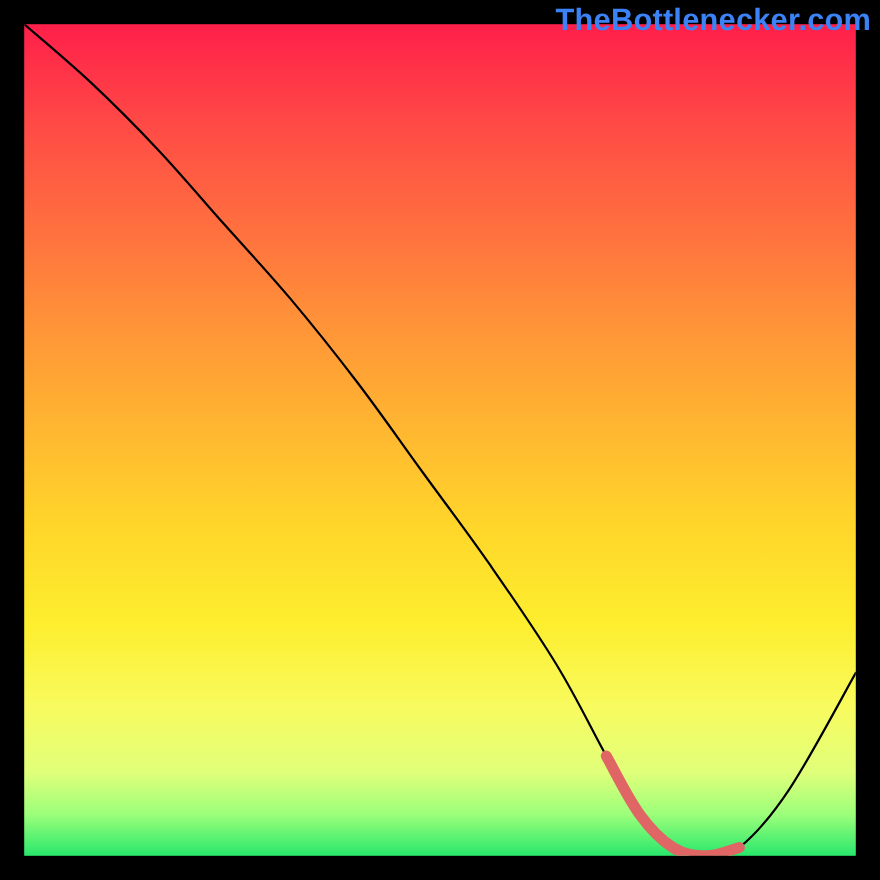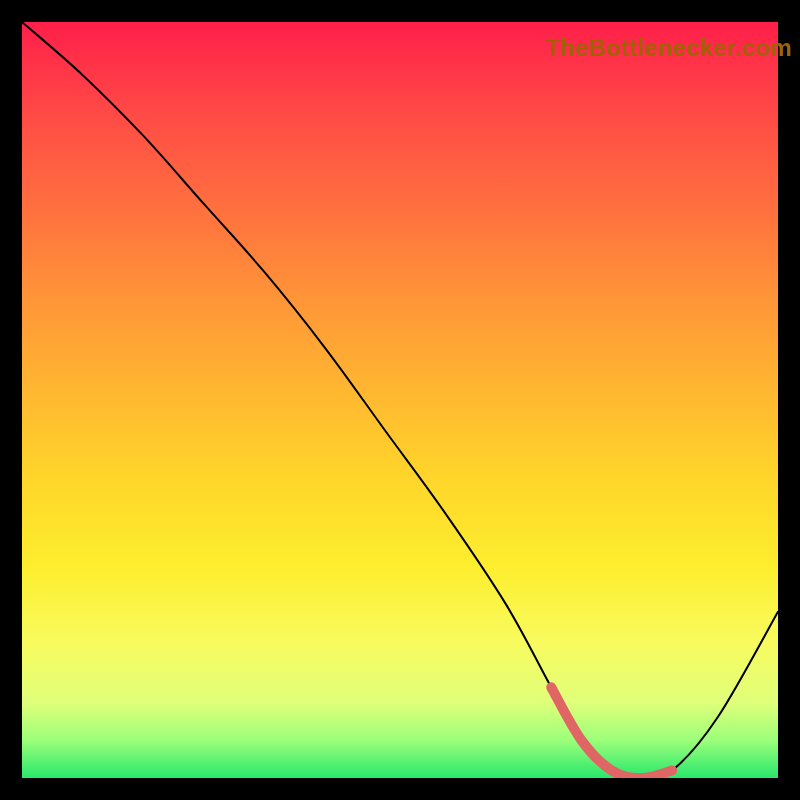--- a/index.html
+++ b/index.html
@@ -55,25 +55,24 @@
   .valley {
     fill: none;
     stroke-width: 10;
     stroke-linecap: round;
     stroke-linejoin: round;
   }
   .attribution {
     position: absolute;
     top: 2px;
     right: 8px;
-    font-size: 24px;
+    font-size: 28px;
     font-weight: 600;
-    color: #a16207;
+    color: #3b82f6;
     letter-spacing: 0.2px;
-    margin-top: 32px;
   }
 </style>
 </head>
 <body>
 
 <div class="stage">
   <div class="plot">
     <svg class="svg-layer" viewBox="0 0 756 756" preserveAspectRatio="none">
       <path class="curve" d="M 0 0 C 10.8864 9.525599999999992, 38.7072 32.50799999999997, 60.480000000000004 52.91999999999996 C 82.25280000000001 73.33199999999995, 99.18720000000002 90.26639999999998, 120.96000000000001 113.39999999999998 C 142.7328 136.53359999999998, 159.6672 156.94559999999996, 181.44 181.43999999999994 C 203.2128 205.93439999999993, 220.1472 223.62479999999994, 241.92000000000002 249.47999999999996 C 263.69280000000003 275.3352, 280.6272 296.50320000000005, 302.40000000000003 325.08000000000004 C 324.17280000000005 353.65680000000003, 341.1072 378.30240000000003, 362.88 408.24 C 384.6528 438.1776, 401.5872 460.1016, 423.36 491.40000000000003 C 445.13280000000003 522.6984, 464.78880000000004 550.8216, 483.84000000000003 582.12 C 502.8912 613.4184, 515.592 640.7855999999999, 529.1999999999999 665.28 C 542.8079999999999 689.7744, 548.5536 703.2312000000001, 559.4399999999999 718.2 C 570.3263999999999 733.1688, 578.7936000000001 741.6360000000001, 589.6800000000001 748.44 C 600.5664 755.244, 609.0336 756, 619.92 756 C 630.8063999999999 756, 636.5519999999999 759.3264, 650.16 748.44 C 663.768 737.5536000000001, 676.4688 724.0968, 695.52 695.52 C 714.5712 666.9431999999999, 745.1136 608.7312000000001, 756 589.6800000000001"></path>
       <path class="valley" d="M 529.1999999999999 665.28 C 534.6432 674.8056, 548.5536 703.2312000000001, 559.4399999999999 718.2 C 570.3263999999999 733.1688, 578.7936000000001 741.6360000000001, 589.6800000000001 748.44 C 600.5664 755.244, 609.0336 756, 619.92 756 C 630.8063999999999 756, 644.7167999999999 749.8008000000001, 650.16 748.44" style="stroke: rgb(224, 102, 102);"></path>

